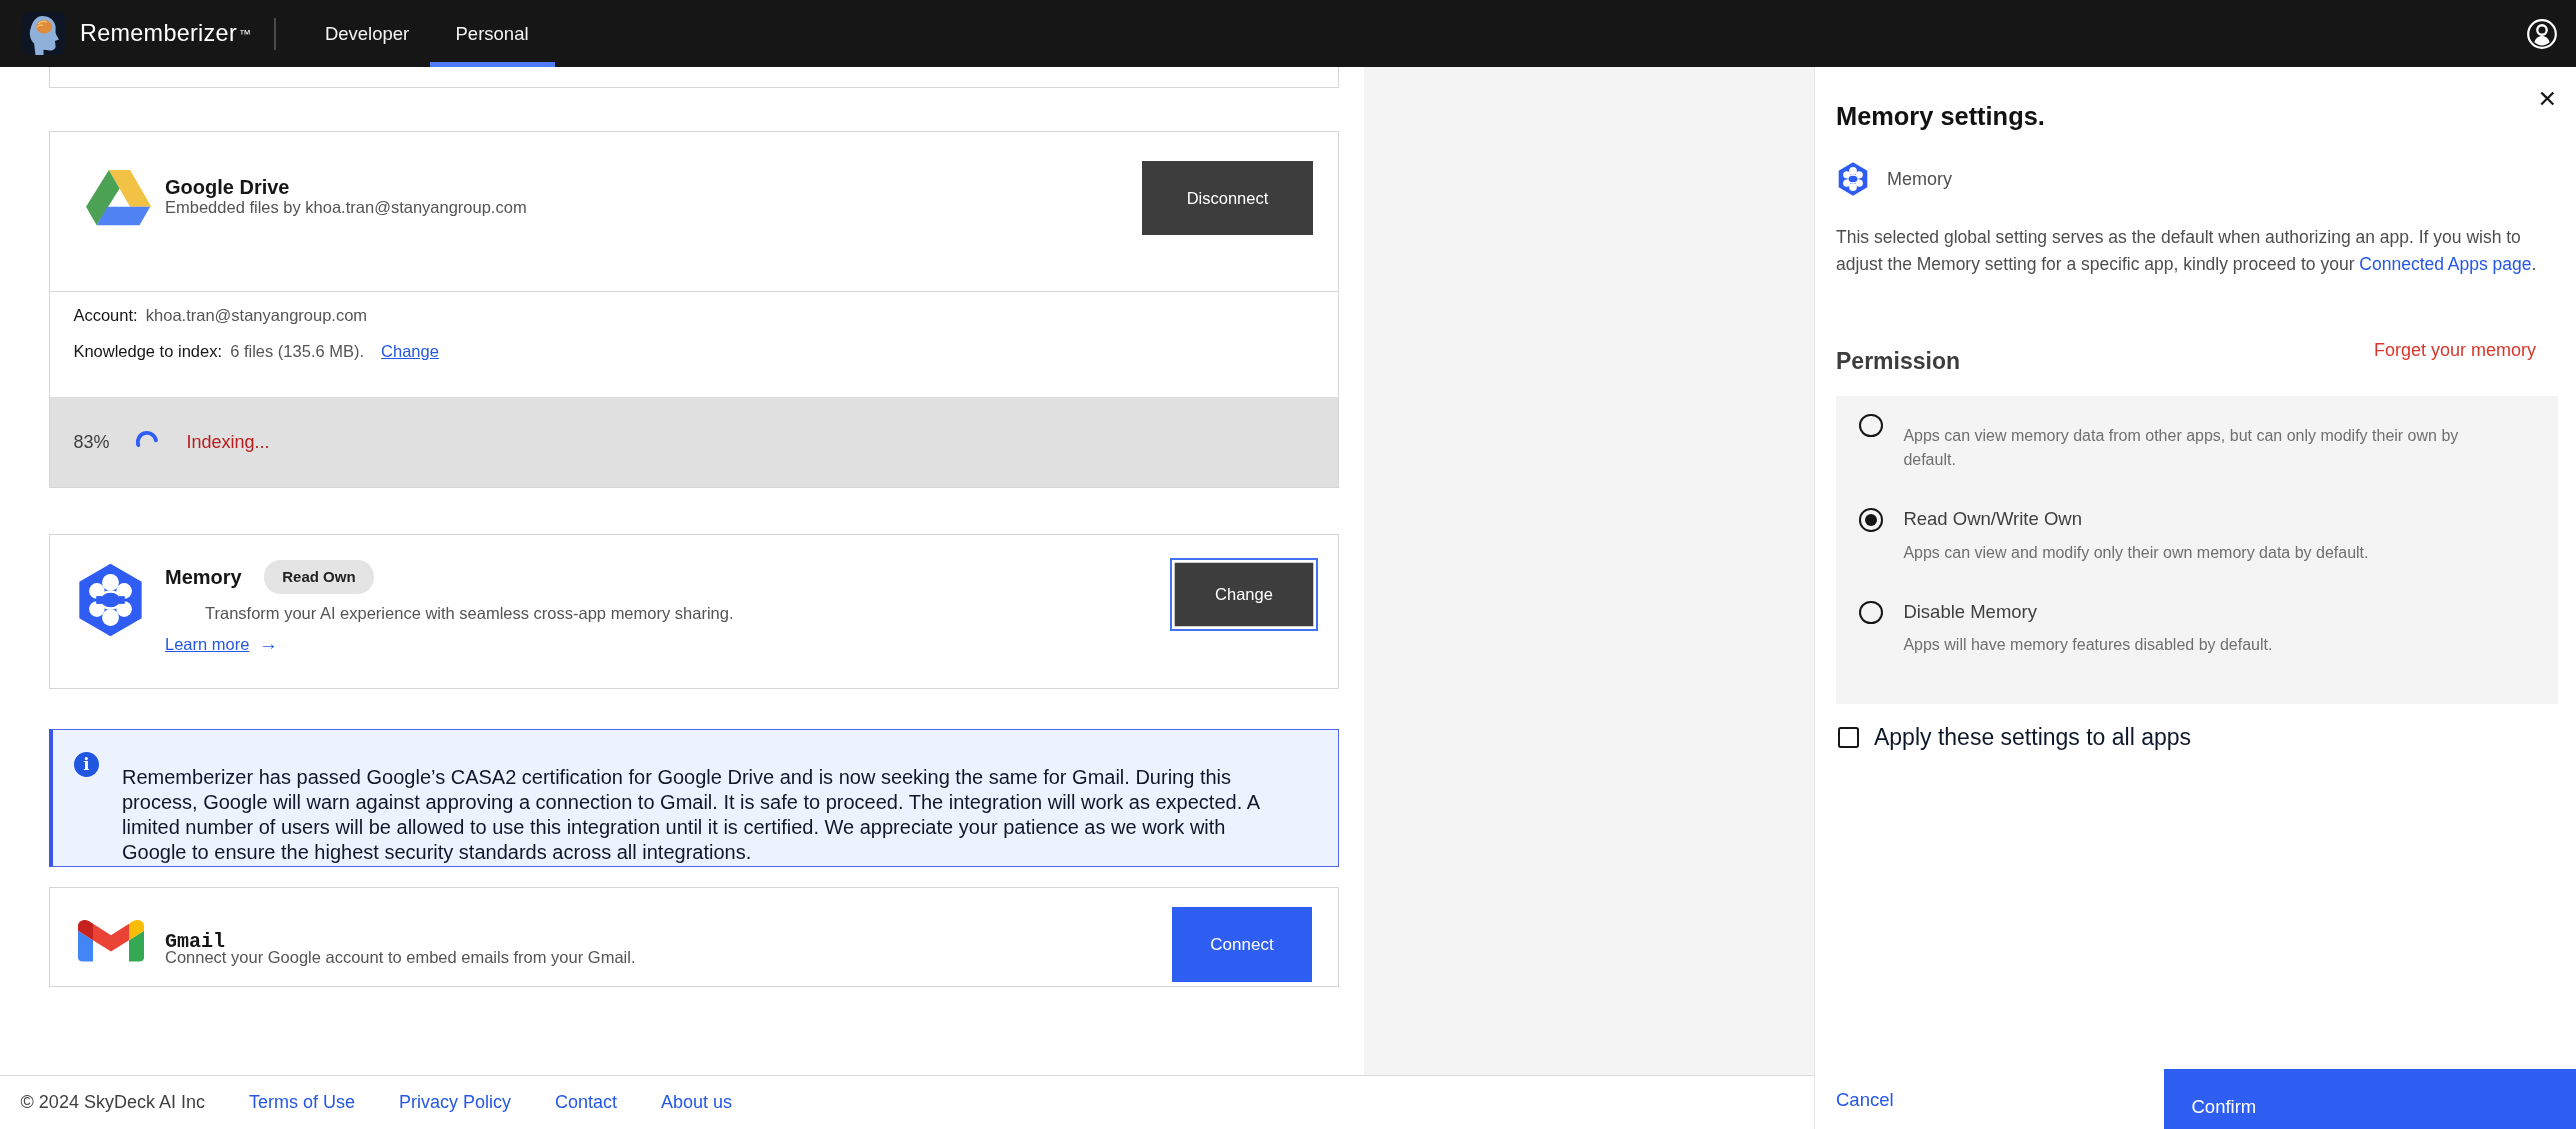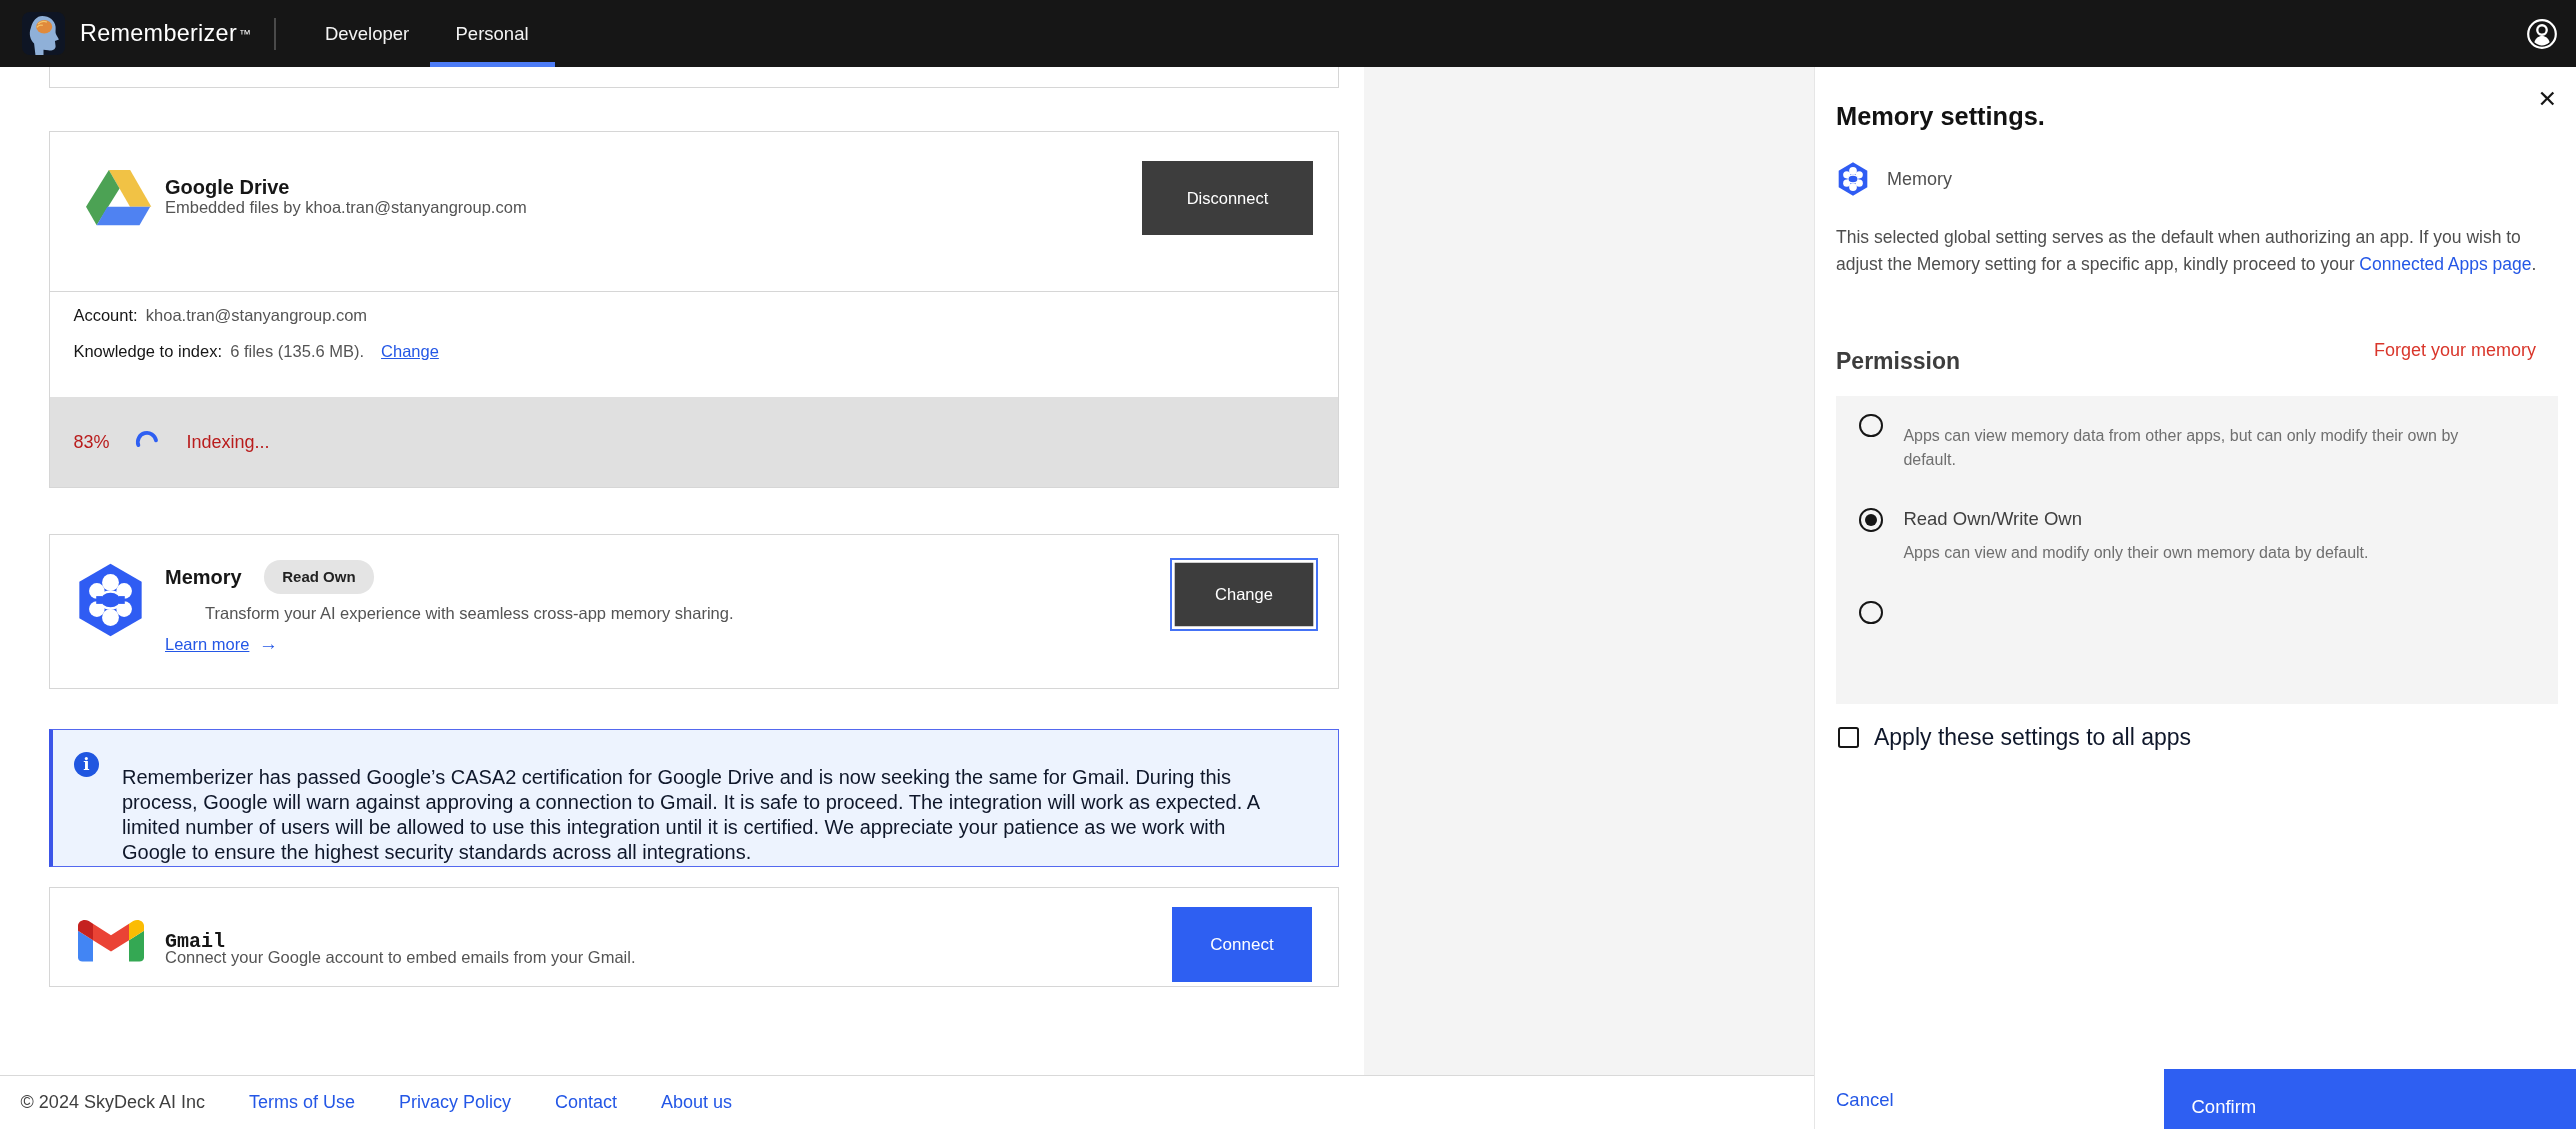--- a/index.html
+++ b/index.html
@@ -31,21 +31,21 @@
   .card-title{position:absolute;left:115px;font-size:20px;font-weight:700;color:#161616;}
   .card-sub{position:absolute;left:115px;font-size:16.5px;color:#545454;}
   .btn-dark{position:absolute;background:#3d3d3d;color:#fff;font-size:16.5px;display:flex;align-items:center;justify-content:center;border:none;cursor:pointer;box-sizing:border-box;}
   .disconnect-btn{right:25px;top:29px;width:171px;height:74px;}
   .drive-details{position:absolute;top:160px;left:0;right:0;height:104px;}
   .detail-row{position:absolute;left:23.4px;font-size:16.5px;color:#161616;white-space:nowrap;}
   .detail-row .value{color:#555;margin-left:8.2px;}
   .link{color:#2457e6;text-decoration:underline;cursor:pointer;}
   .plain-link{color:#2457e6;text-decoration:none;cursor:pointer;}
   .progress-strip{position:absolute;top:265px;left:0;right:0;bottom:0;background:#e0e0e0;display:flex;align-items:center;padding-left:23.4px;box-sizing:border-box;}
-  .progress-percent{font-size:18px;color:#b91c1c;}
+  .progress-percent{font-size:18px;color:#404040;}
   .spinner{width:26px;height:26px;margin-left:25px;flex:none;}
   .progress-status{font-size:18px;color:#b91c1c;margin-left:26px;}
 
   .card-memory{top:467px;height:155px;}
   .memory-icon-lg{position:absolute;left:28px;top:27.5px;width:65px;height:74px;}
   .memory-title-row{position:absolute;left:115px;top:25px;display:flex;align-items:center;}
   .memory-title{font-size:20px;font-weight:700;color:#161616;}
   .badge{margin-left:22px;background:#e4e4e4;color:#222;font-size:15px;font-weight:700;height:34px;line-height:33px;padding:0 18.5px;border-radius:16.5px;white-space:nowrap;}
   .memory-desc{top:69px;margin-left:40px;}
   .learn-more{position:absolute;left:115px;top:98px;font-size:16.5px;display:flex;align-items:center;}
@@ -258,20 +258,24 @@
       </div>
       <div class="option">
         <span class="radio selected"></span>
         <div class="option-text">
           <div class="option-label">Read Own/Write Own</div>
           <div class="option-desc">Apps can view and modify only their own memory data by default.</div>
         </div>
       </div>
       <div class="option">
         <span class="radio"></span>
+        <div class="option-text">
+          <div class="option-label">Disable Memory</div>
+          <div class="option-desc">Apps will have memory features disabled by default.</div>
+        </div>
       </div>
     </div>
 
     <div class="apply-row">
       <span class="checkbox"></span>
       <span class="apply-label">Apply these settings to all apps</span>
     </div>
 
     <button class="cancel-btn">Cancel</button>
     <button class="btn-primary confirm-btn">Confirm</button>

